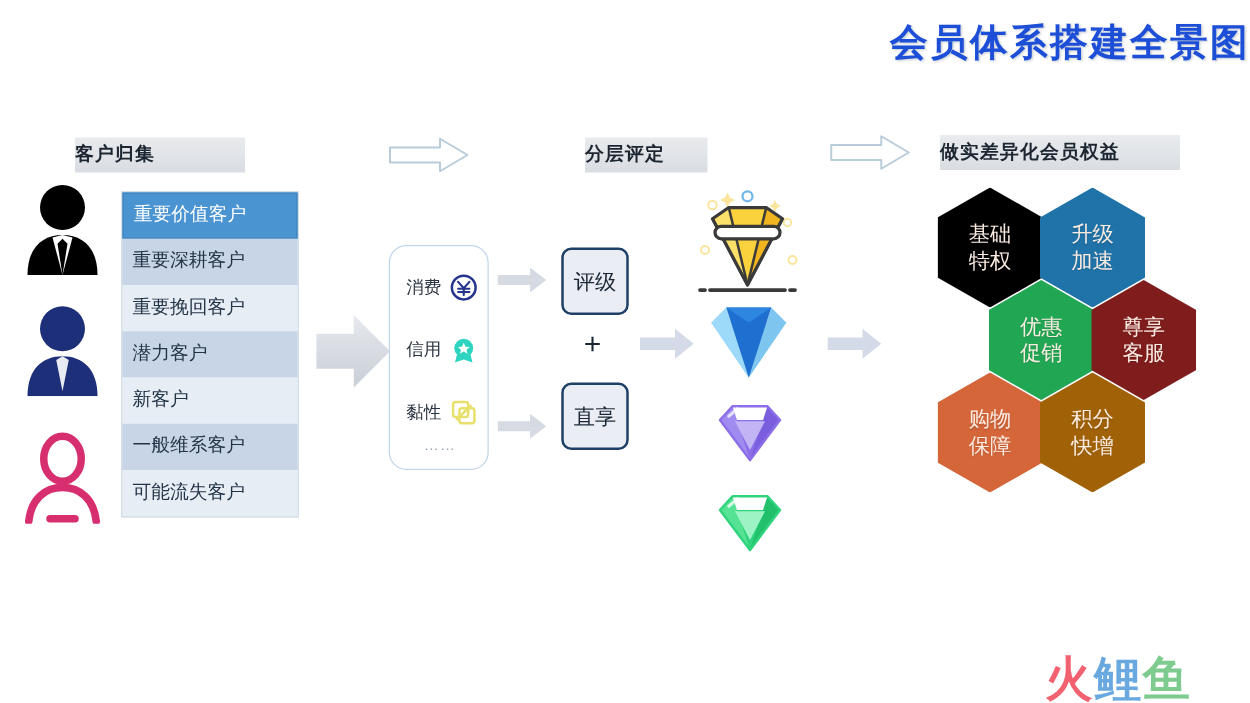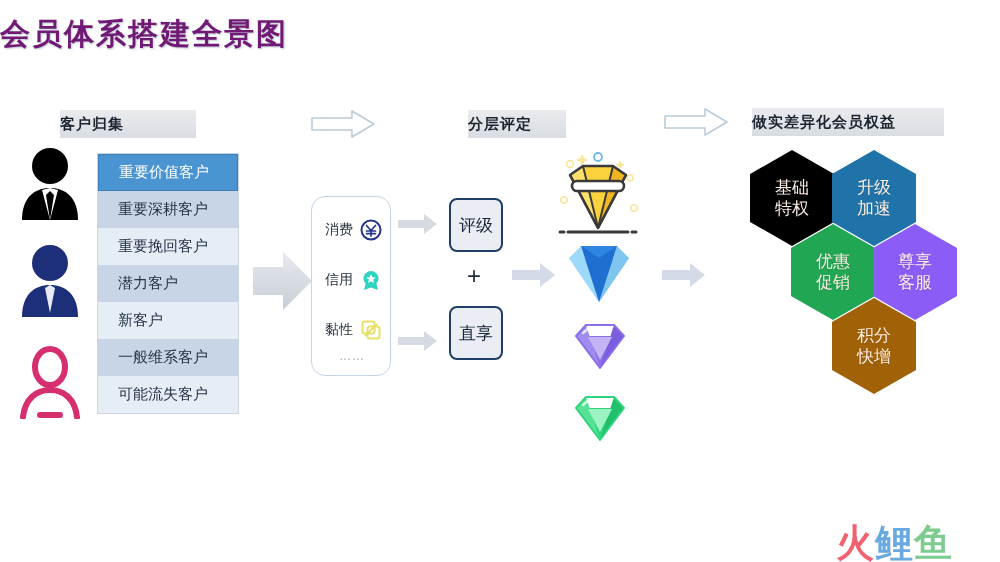--- a/index.html
+++ b/index.html
@@ -6,22 +6,22 @@
   body{
     width:1000px;height:562px;
     background:#ffffff;
     font-family:"Liberation Sans","DejaVu Sans",sans-serif;
     overflow:hidden;position:relative;
   }
   #stage{position:relative;width:1000px;height:562px;}
 
   
   .title{
-    position:absolute;left:0;top:14px;width:1000px;text-align:left;
-    font-size:30px;font-weight:bold;color:#701a75;letter-spacing:2px;
+    position:absolute;left:0;top:14px;width:1000px;text-align:right;
+    font-size:30px;font-weight:bold;color:#1d4ed8;letter-spacing:2px;
     text-shadow:1px 1px 2px rgba(140,155,170,.55);
   }
 
   
   .banner{
     position:absolute;height:28px;line-height:28px;
     background:linear-gradient(#e9ebee,#d9dde2);
     color:#1d2630;font-size:15px;font-weight:bold;letter-spacing:1px;
   }
   #banner-1{left:60px;top:110px;width:136px;}
@@ -41,21 +41,21 @@
 
   
   #cust-list{
     position:absolute;left:97px;top:153px;width:142px;
     border:1px solid #ccd6e2;box-sizing:border-box;
     background:#eef2f7;
   }
   .cust-row{
     height:37px;line-height:37px;
     font-size:15px;color:#243447;
-    padding-left:20px;box-sizing:border-box;
+    padding-left:8px;box-sizing:border-box;
     font-family:"Liberation Serif","DejaVu Serif",serif;
   }
   .cust-row.shade-a{background:#c7d5e7;}
   .cust-row.shade-b{background:#e6edf5;}
   .cust-row.active{
     background:#4a94d1;color:#ffffff;
     border:1px solid #3b82bd;box-sizing:border-box;
     line-height:35px;
   }
 
@@ -337,26 +337,32 @@
         <span>升级</span>
         <span>加速</span>
       </div>
     </div>
     <div class="hex" style="left:41px;top:74px;background:#21a653;">
       <div class="hex-text">
         <span>优惠</span>
         <span>促销</span>
       </div>
     </div>
-    <div class="hex" style="left:123px;top:74px;background:#8b5cf6;">
+    <div class="hex" style="left:123px;top:74px;background:#7f1d1d;">
       <div class="hex-text">
         <span>尊享</span>
         <span>客服</span>
       </div>
     </div>
+    <div class="hex" style="left:0px;top:148px;background:#d4663a;">
+      <div class="hex-text">
+        <span>购物</span>
+        <span>保障</span>
+      </div>
+    </div>
     <div class="hex" style="left:82px;top:148px;background:#a16207;">
       <div class="hex-text">
         <span>积分</span>
         <span>快增</span>
       </div>
     </div>
   </div>
 
   <div id="watermark">
     <span class="wm-a">火</span><span class="wm-b">鲤</span><span class="wm-c">鱼</span>

